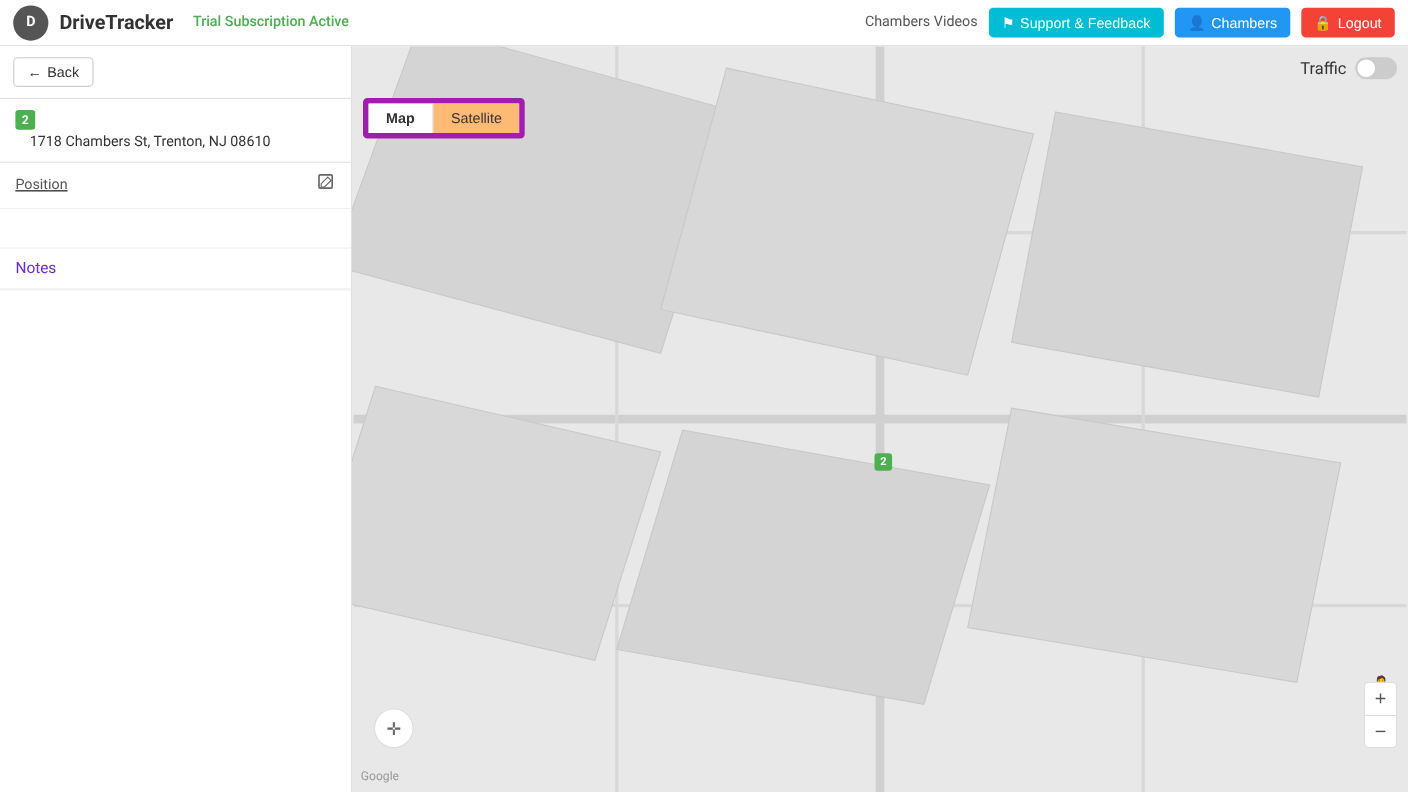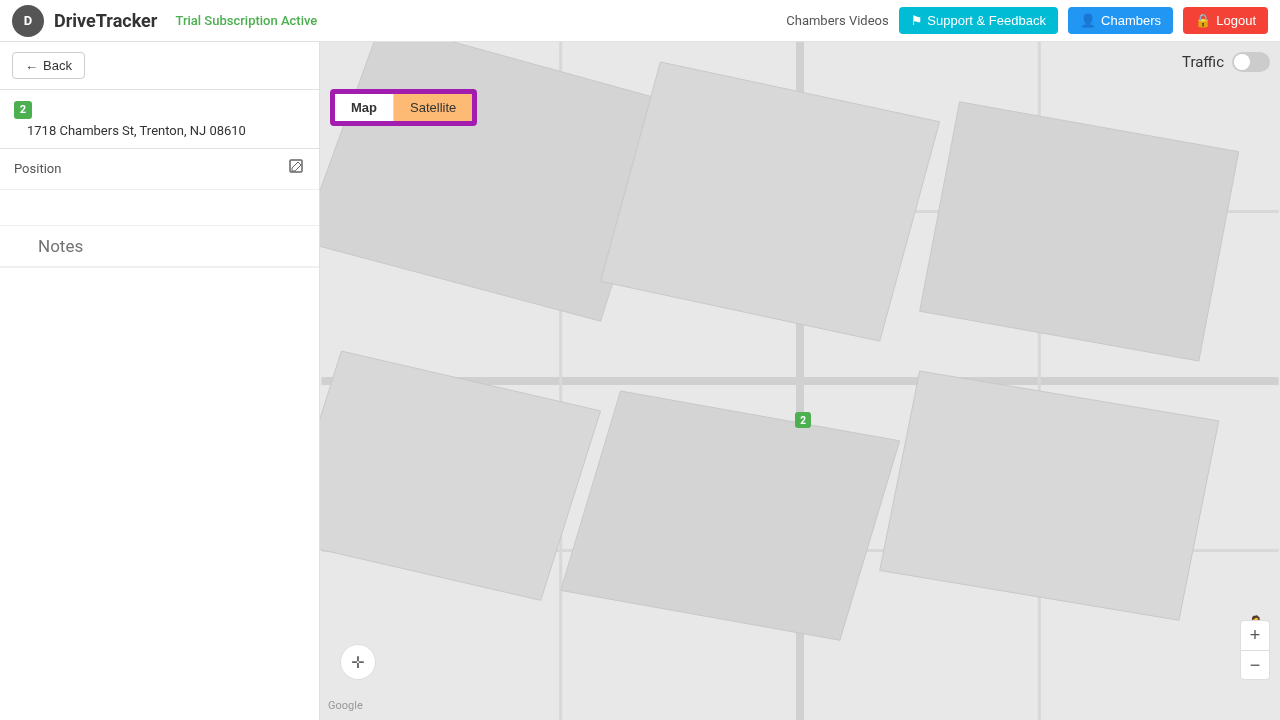--- a/index.html
+++ b/index.html
@@ -82,33 +82,34 @@
       width: 18px; height: 18px; background: #4caf50; color: #fff;
       border-radius: 3px; font-size: 11px; font-weight: bold; margin-bottom: 4px;
     }
     .stop-address {
       font-size: 13px; color: #333; margin-left: 13px;
     }
     .field-row {
       display: flex; align-items: center; justify-content: space-between;
       padding: 10px 14px;
       border-bottom: 1px solid #f0f0f0;
+      text-decoration: underline;
     }
     .field-label {
       font-size: 13px; color: #555;
     }
     .field-icon-btn {
       background: none; border: none; cursor: pointer; color: #666; font-size: 16px;
     }
     .notes-section {
       padding: 10px 14px;
       border-bottom: 1px solid #f0f0f0;
     }
     .notes-label {
-      font-size: 17px; color: #737373; margin-left: 24px;
+      font-size: 14px; color: #6d28d9;
     }
 
     
     .map-area {
       flex: 1;
       position: relative;
       background: #e8e8e8;
       overflow: hidden;
     }
     .map-tabs {

